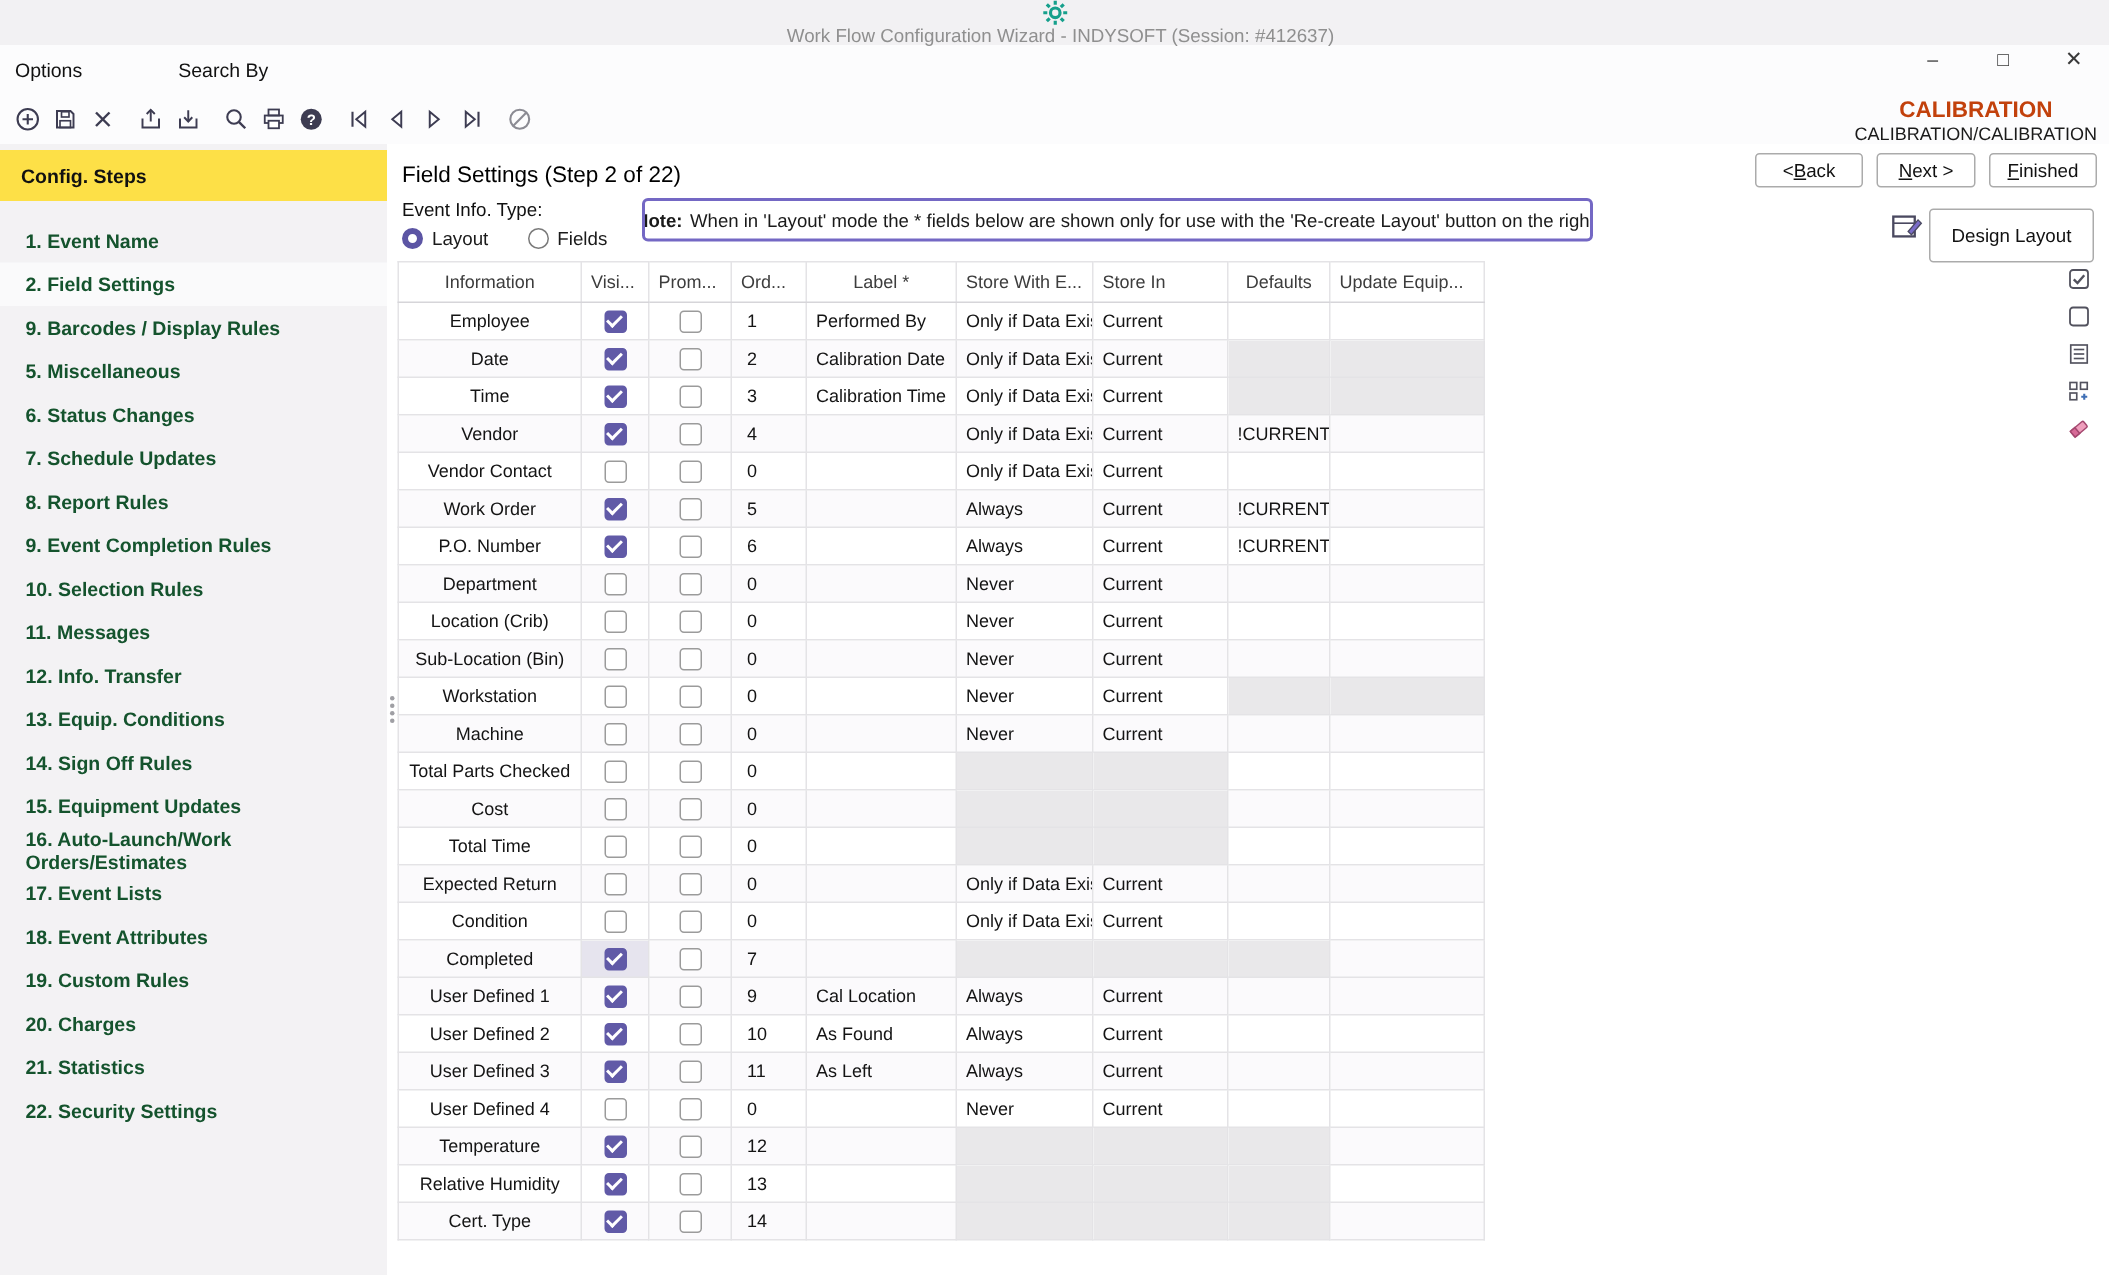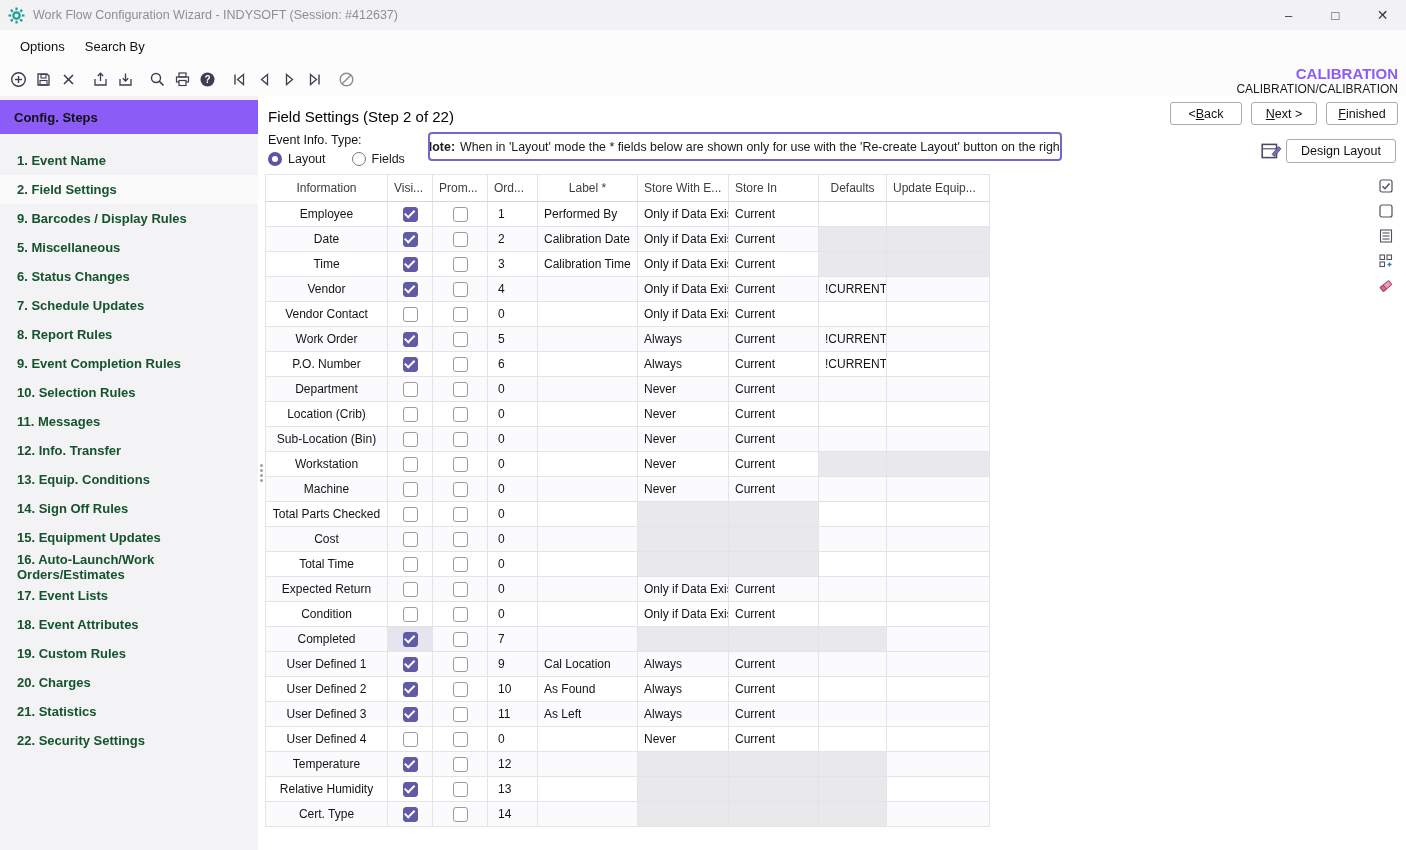--- a/index.html
+++ b/index.html
@@ -1,45 +1,45 @@
 <!DOCTYPE html>
 <html><head>
 <meta charset="utf-8">
 <style>
   *{margin:0;padding:0;box-sizing:border-box;}
   html,body{width:1406px;height:850px;overflow:hidden;}
   body{font-family:"Liberation Sans","DejaVu Sans",sans-serif;font-size:13px;color:#1a1a1a;background:#fff;position:relative;}
 
   
-  .titlebar{height:30px;background:#f2f1f3;display:flex;align-items:center;padding-left:8px;}
+  .titlebar{height:30px;background:#f2f1f3;display:flex;align-items:center;padding-left:8px;flex-direction:column;}
   .app-icon{width:17px;height:17px;margin-right:8px;display:inline-flex;}
   .title-text{color:#8f8f8f;font-size:12.5px;}
   .win-controls{margin-left:auto;display:flex;height:100%;}
   .win-btn{width:47px;display:flex;align-items:center;justify-content:center;color:#3a3a3a;font-size:13px;cursor:default;}
   .win-btn.close{font-size:14px;}
 
   
-  .menubar{height:32px;background:#fcfcfd;display:flex;align-items:center;padding-left:10px;}
+  .menubar{height:32px;background:#fcfcfd;display:flex;align-items:center;gap:44px;}
   .menu-item{padding:5px 10px;font-size:13px;color:#111;}
 
   
   .toolbar{height:34px;background:#fcfcfd;display:flex;align-items:center;padding-left:6px;}
   .tool-btn{width:25px;height:26px;display:flex;align-items:center;justify-content:center;}
   .tool-btn svg{width:17px;height:17px;}
   .gap{width:7px;}
 
   
   .meta{position:absolute;top:65px;right:8px;text-align:right;z-index:5;}
-  .event-name{font-size:15px;font-weight:bold;color:#8b5cf6;line-height:17px;}
+  .event-name{font-size:15px;font-weight:bold;color:#c2410c;line-height:17px;text-align:center;}
   .event-path{font-size:12px;color:#1a1a1a;line-height:15px;}
 
   
   .content{display:flex;height:754px;}
   .sidebar{width:258px;background:#f3f2f4;padding-top:4px;flex:none;}
-  .sidebar-header{height:34px;background:#8b5cf6;display:flex;align-items:center;padding-left:14px;font-weight:bold;font-size:13px;color:#111;}
+  .sidebar-header{height:34px;background:#fde047;display:flex;align-items:center;padding-left:14px;font-weight:bold;font-size:13px;color:#111;}
   .steps{margin-top:12px;}
   .step{height:29px;display:flex;align-items:center;padding-left:17px;font-size:13px;color:#14532d;cursor:default;font-weight:bold;}
   .step.selected{background:#fafafb;}
   .splitter{width:6px;background:#fff;position:relative;flex:none;}
   .grip{position:absolute;top:368px;left:2px;width:3px;height:3px;border-radius:50%;background:#9f9fa4;box-shadow:0 5px 0 #9f9fa4,0 10px 0 #9f9fa4,0 15px 0 #9f9fa4;}
 
   .main{flex:1;position:relative;background:#fff;overflow:hidden;}
   .page-title{position:absolute;left:4px;top:12px;font-size:15px;font-weight:normal;color:#000;}
 
   .nav-buttons{position:absolute;top:6px;right:8px;display:flex;gap:9px;}
@@ -53,21 +53,21 @@
   .et-label{font-size:12.5px;color:#111;}
   .radios{display:flex;gap:26px;margin-top:5px;align-items:center;}
   .radio-row{display:flex;align-items:center;gap:6px;font-size:12.5px;}
   .radio{width:14px;height:14px;border-radius:50%;background:#fff;border:1px solid #7a7a7a;display:inline-block;}
   .radio.selected{border:4px solid #5c55a4;}
 
   .note{position:absolute;left:164px;top:36px;width:634px;height:29px;border:2px solid #7468c4;border-radius:4px;background:#fff;display:flex;align-items:center;justify-content:center;white-space:nowrap;font-size:12.4px;overflow:hidden;}
   .note-bold{font-weight:bold;margin-right:5px;}
 
   .design-icon{position:absolute;left:996px;top:44px;width:22px;height:22px;display:inline-flex;}
-  .design-btn{position:absolute;left:1022px;top:43px;width:110px;height:24px;}
+  .design-btn{position:absolute;left:1022px;top:43px;width:110px;height:36px;}
 
   
   .grid{position:absolute;left:1px;top:78px;border-collapse:collapse;table-layout:fixed;width:724px;background:#fff;}
   .grid th,.grid td{border:1px solid #e4e3e6;overflow:hidden;white-space:nowrap;}
   .grid th{height:27px;font-weight:normal;font-size:12px;color:#3d3d3d;padding:0 6px;text-align:left;background:#fff;border-bottom:1px solid #d6d5d9;}
   .grid td{height:25px;font-size:12px;color:#141414;padding:0 6px;background:#fff;}
   .grid tr.alt td{background:#fbfafc;}
   .grid td.gray{background:#e9e8ea !important;}
   .grid td.focus{background:#e6e4ee !important;}
   th.c-info,td.c-info{text-align:center;}

